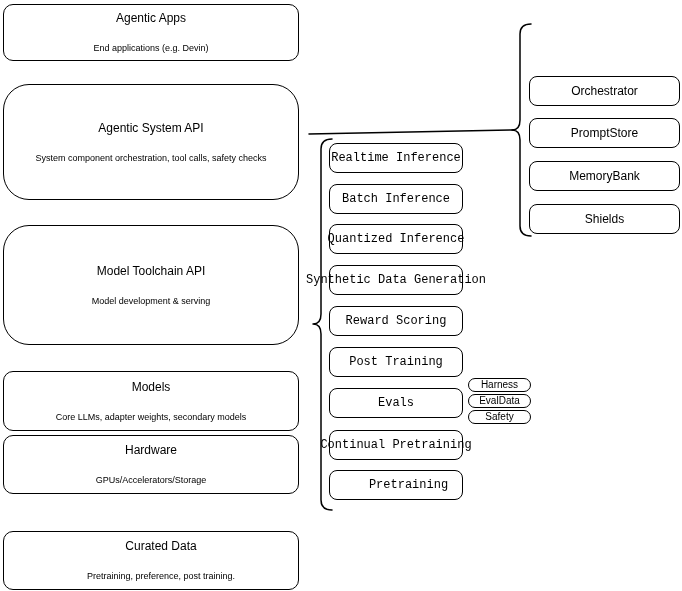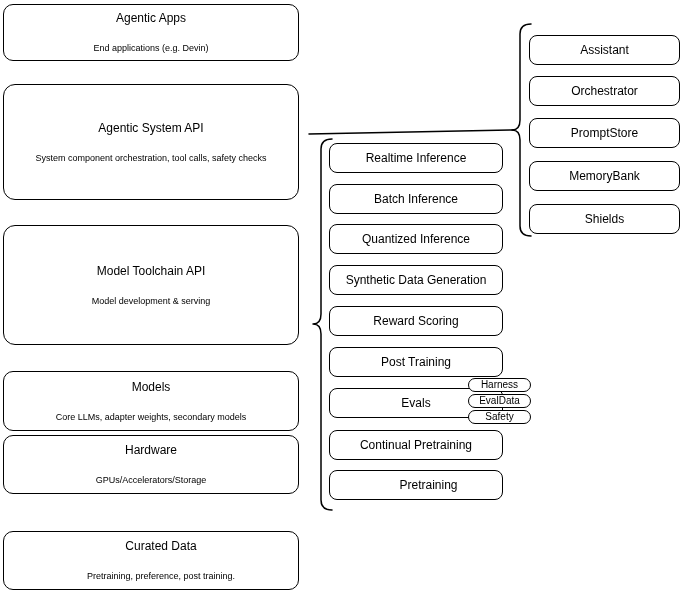--- a/index.html
+++ b/index.html
@@ -45,41 +45,41 @@
     box-sizing: border-box;
     border: 1.5px solid #000000;
     border-radius: 8px;
     background: #ffffff;
     display: flex;
     align-items: center;
     justify-content: center;
     font-size: 12px;
     white-space: nowrap;
   }
-  .mid-box  { left: 329px; width: 174px; height: 30px; }
+  .mid-box  { left: 329px; width: 134px; height: 30px; font-family: Liberation Mono, monospace; }
   .right-box{ left: 529px; width: 151px; height: 30px; }
   .pill {
     position: absolute;
     left: 468px;
     width: 63px;
     height: 14px;
     box-sizing: border-box;
     border: 1.3px solid #000000;
     border-radius: 8px;
     background: #ffffff;
     display: flex;
     align-items: center;
     justify-content: center;
     font-size: 10px;
     line-height: 12px;
     white-space: nowrap;
     z-index: 3;
   }
   .r10 { border-radius: 10px; }
-  .r26 { border-radius: 12px; }
+  .r26 { border-radius: 26px; }
   #connectors {
     position: absolute;
     left: 0; top: 0;
     width: 682px;
     height: 591px;
     pointer-events: none;
     z-index: 2;
   }
   #connectors path, #connectors line {
     stroke: #000000;
@@ -150,23 +150,20 @@
   <div class="pill" style="top:378px;">
     <span>Harness</span>
   </div>
   <div class="pill" style="top:394px;">
     <span>EvalData</span>
   </div>
   <div class="pill" style="top:410px;">
     <span>Safety</span>
   </div>
 
-  <div class="node-box right-box" style="top:35px;">
-    <span>Assistant</span>
-  </div>
   <div class="node-box right-box" style="top:76px;">
     <span>Orchestrator</span>
   </div>
   <div class="node-box right-box" style="top:118px;">
     <span>PromptStore</span>
   </div>
   <div class="node-box right-box" style="top:161px;">
     <span>MemoryBank</span>
   </div>
   <div class="node-box right-box" style="top:204px;">

